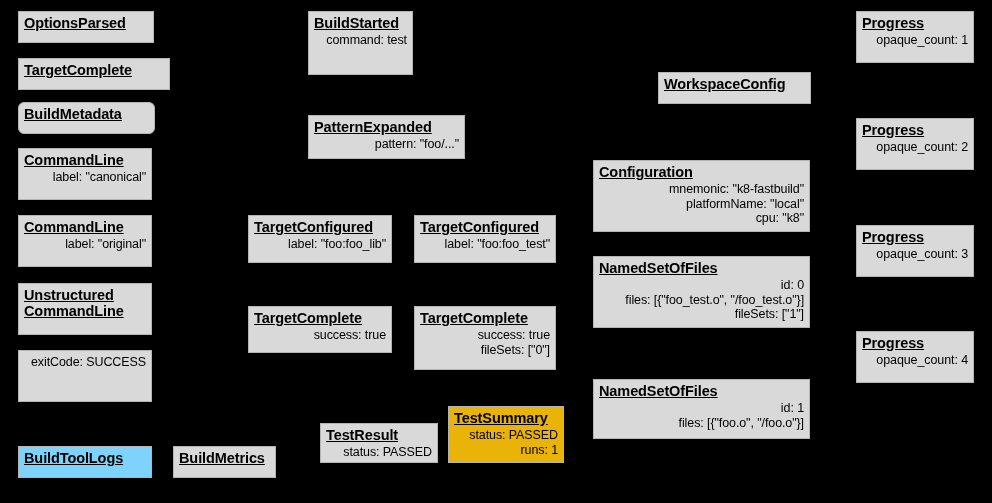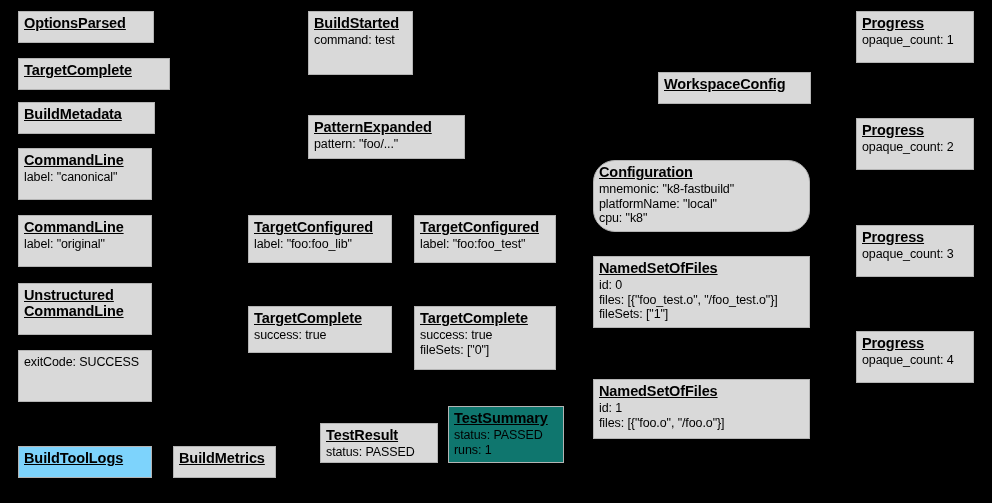--- a/index.html
+++ b/index.html
@@ -39,41 +39,42 @@
     letter-spacing: -0.1px;
     display: block;
   }
   .node-title.wrap {
     white-space: normal;
     line-height: 1.12;
   }
   .node-attrs {
     display: block;
     margin-top: 1px;
+    text-align: right;
   }
   .node-attr {
     font-size: 12.5px;
     font-weight: normal;
     text-decoration: none;
     white-space: nowrap;
     display: block;
     letter-spacing: -0.1px;
   }
 </style>
 </head>
 <body>
 
 <div id="graph-canvas">
     <div class="node" style="left: 10px; top: 11px; width: 136px; height: 32px; background: rgb(217, 217, 217); border-color: rgb(180, 180, 180); color: rgb(0, 0, 0);">
       <span class="node-title">OptionsParsed</span>
     </div>
     <div class="node" style="left: 10px; top: 58px; width: 152px; height: 32px; background: rgb(217, 217, 217); border-color: rgb(180, 180, 180); color: rgb(0, 0, 0);">
       <span class="node-title">TargetComplete</span>
     </div>
-    <div class="node" style="left: 10px; top: 102px; width: 137px; height: 32px; background: rgb(217, 217, 217); border-color: rgb(180, 180, 180); color: rgb(0, 0, 0);">
+    <div class="node" style="left: 10px; top: 102px; width: 137px; height: 32px; background: rgb(217, 217, 217); border-color: rgb(180, 180, 180); color: rgb(0, 0, 0); border-radius: 6px;">
       <span class="node-title">BuildMetadata</span>
     </div>
     <div class="node" style="left: 10px; top: 148px; width: 134px; height: 52px; background: rgb(217, 217, 217); border-color: rgb(180, 180, 180); color: rgb(0, 0, 0);">
       <span class="node-title">CommandLine</span>
       <span class="node-attrs">
         <span class="node-attr">label: "canonical"</span>
       </span>
     </div>
     <div class="node" style="left: 10px; top: 215px; width: 134px; height: 52px; background: rgb(217, 217, 217); border-color: rgb(180, 180, 180); color: rgb(0, 0, 0);">
       <span class="node-title">CommandLine</span>
@@ -134,31 +135,31 @@
         <span class="node-attr">success: true</span>
         <span class="node-attr">fileSets: ["0"]</span>
       </span>
     </div>
     <div class="node" style="left: 312px; top: 423px; width: 118px; height: 40px; background: rgb(217, 217, 217); border-color: rgb(180, 180, 180); color: rgb(0, 0, 0);">
       <span class="node-title">TestResult</span>
       <span class="node-attrs">
         <span class="node-attr">status: PASSED</span>
       </span>
     </div>
-    <div class="node" style="left: 440px; top: 406px; width: 116px; height: 57px; background: #0f766e; border-color: rgb(180, 180, 180); color: rgb(0, 0, 0);">
+    <div class="node" style="left: 440px; top: 406px; width: 116px; height: 57px; background: #eab308; border-color: rgb(180, 180, 180); color: rgb(0, 0, 0);">
       <span class="node-title">TestSummary</span>
       <span class="node-attrs">
         <span class="node-attr">status: PASSED</span>
         <span class="node-attr">runs: 1</span>
       </span>
     </div>
     <div class="node" style="left: 650px; top: 72px; width: 153px; height: 32px; background: rgb(217, 217, 217); border-color: rgb(180, 180, 180); color: rgb(0, 0, 0);">
       <span class="node-title">WorkspaceConfig</span>
     </div>
-    <div class="node" style="left: 585px; top: 160px; width: 217px; height: 72px; background: rgb(217, 217, 217); border-color: rgb(180, 180, 180); color: rgb(0, 0, 0); border-radius: 22px;">
+    <div class="node" style="left: 585px; top: 160px; width: 217px; height: 72px; background: rgb(217, 217, 217); border-color: rgb(180, 180, 180); color: rgb(0, 0, 0);">
       <span class="node-title">Configuration</span>
       <span class="node-attrs">
         <span class="node-attr">mnemonic: "k8-fastbuild"</span>
         <span class="node-attr">platformName: "local"</span>
         <span class="node-attr">cpu: "k8"</span>
       </span>
     </div>
     <div class="node" style="left: 585px; top: 256px; width: 217px; height: 72px; background: rgb(217, 217, 217); border-color: rgb(180, 180, 180); color: rgb(0, 0, 0);">
       <span class="node-title">NamedSetOfFiles</span>
       <span class="node-attrs">

